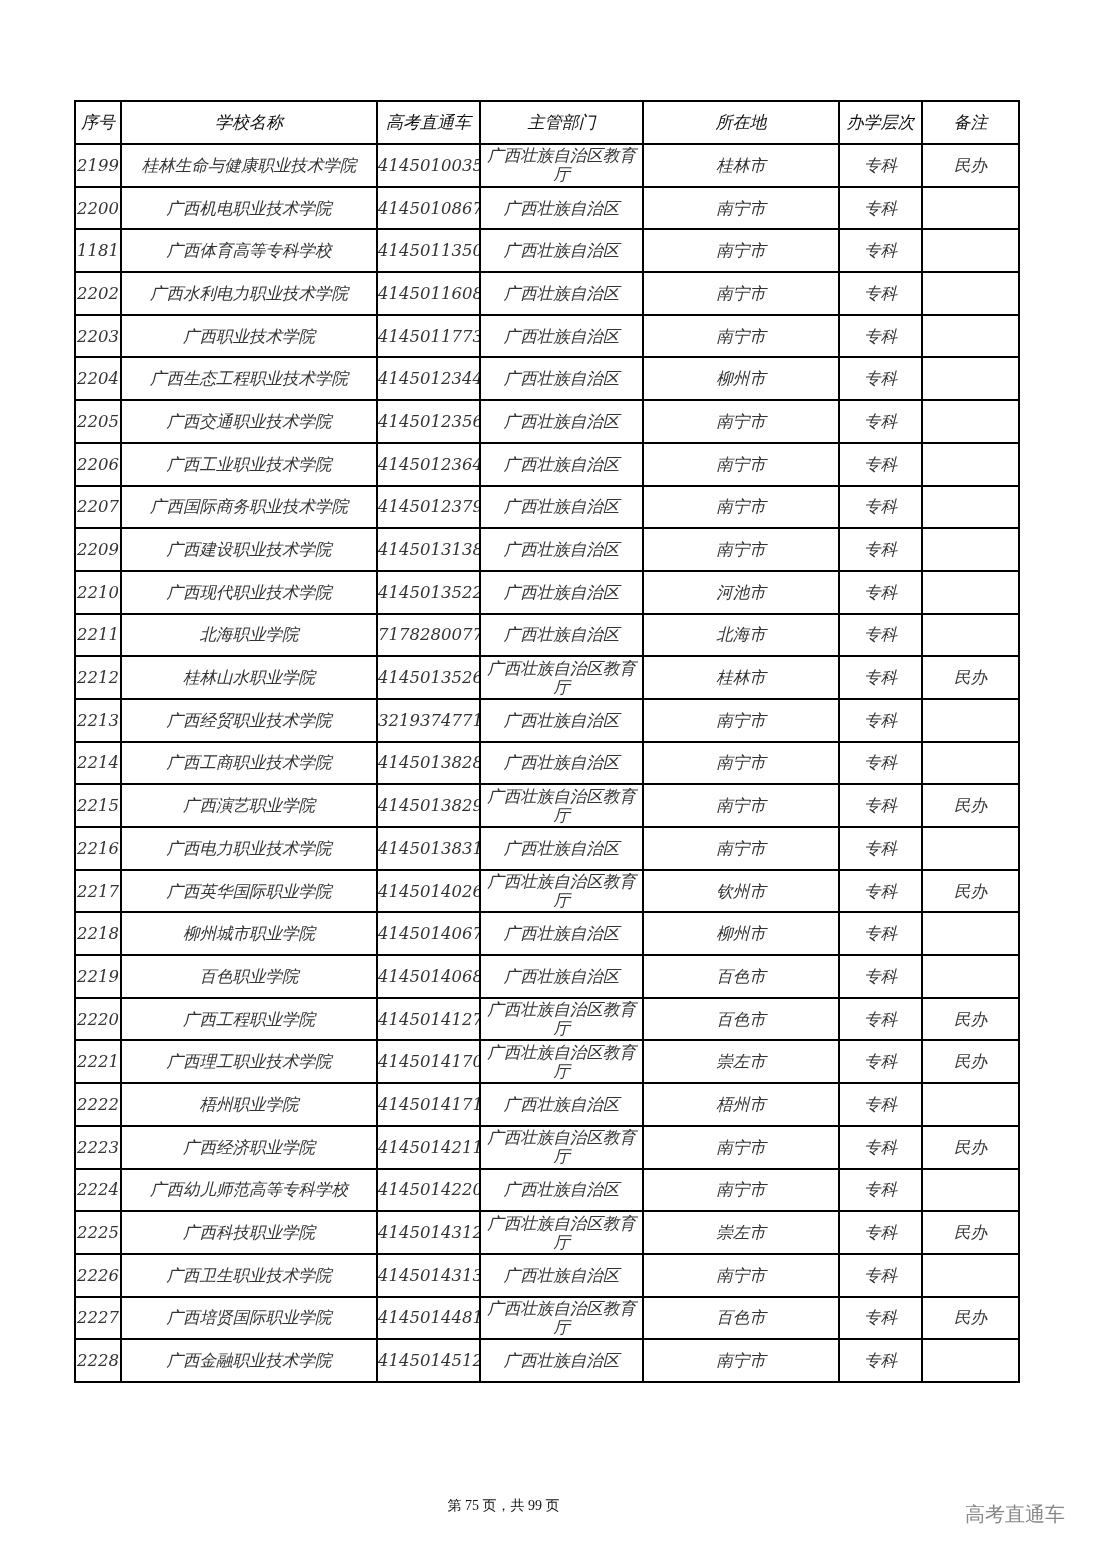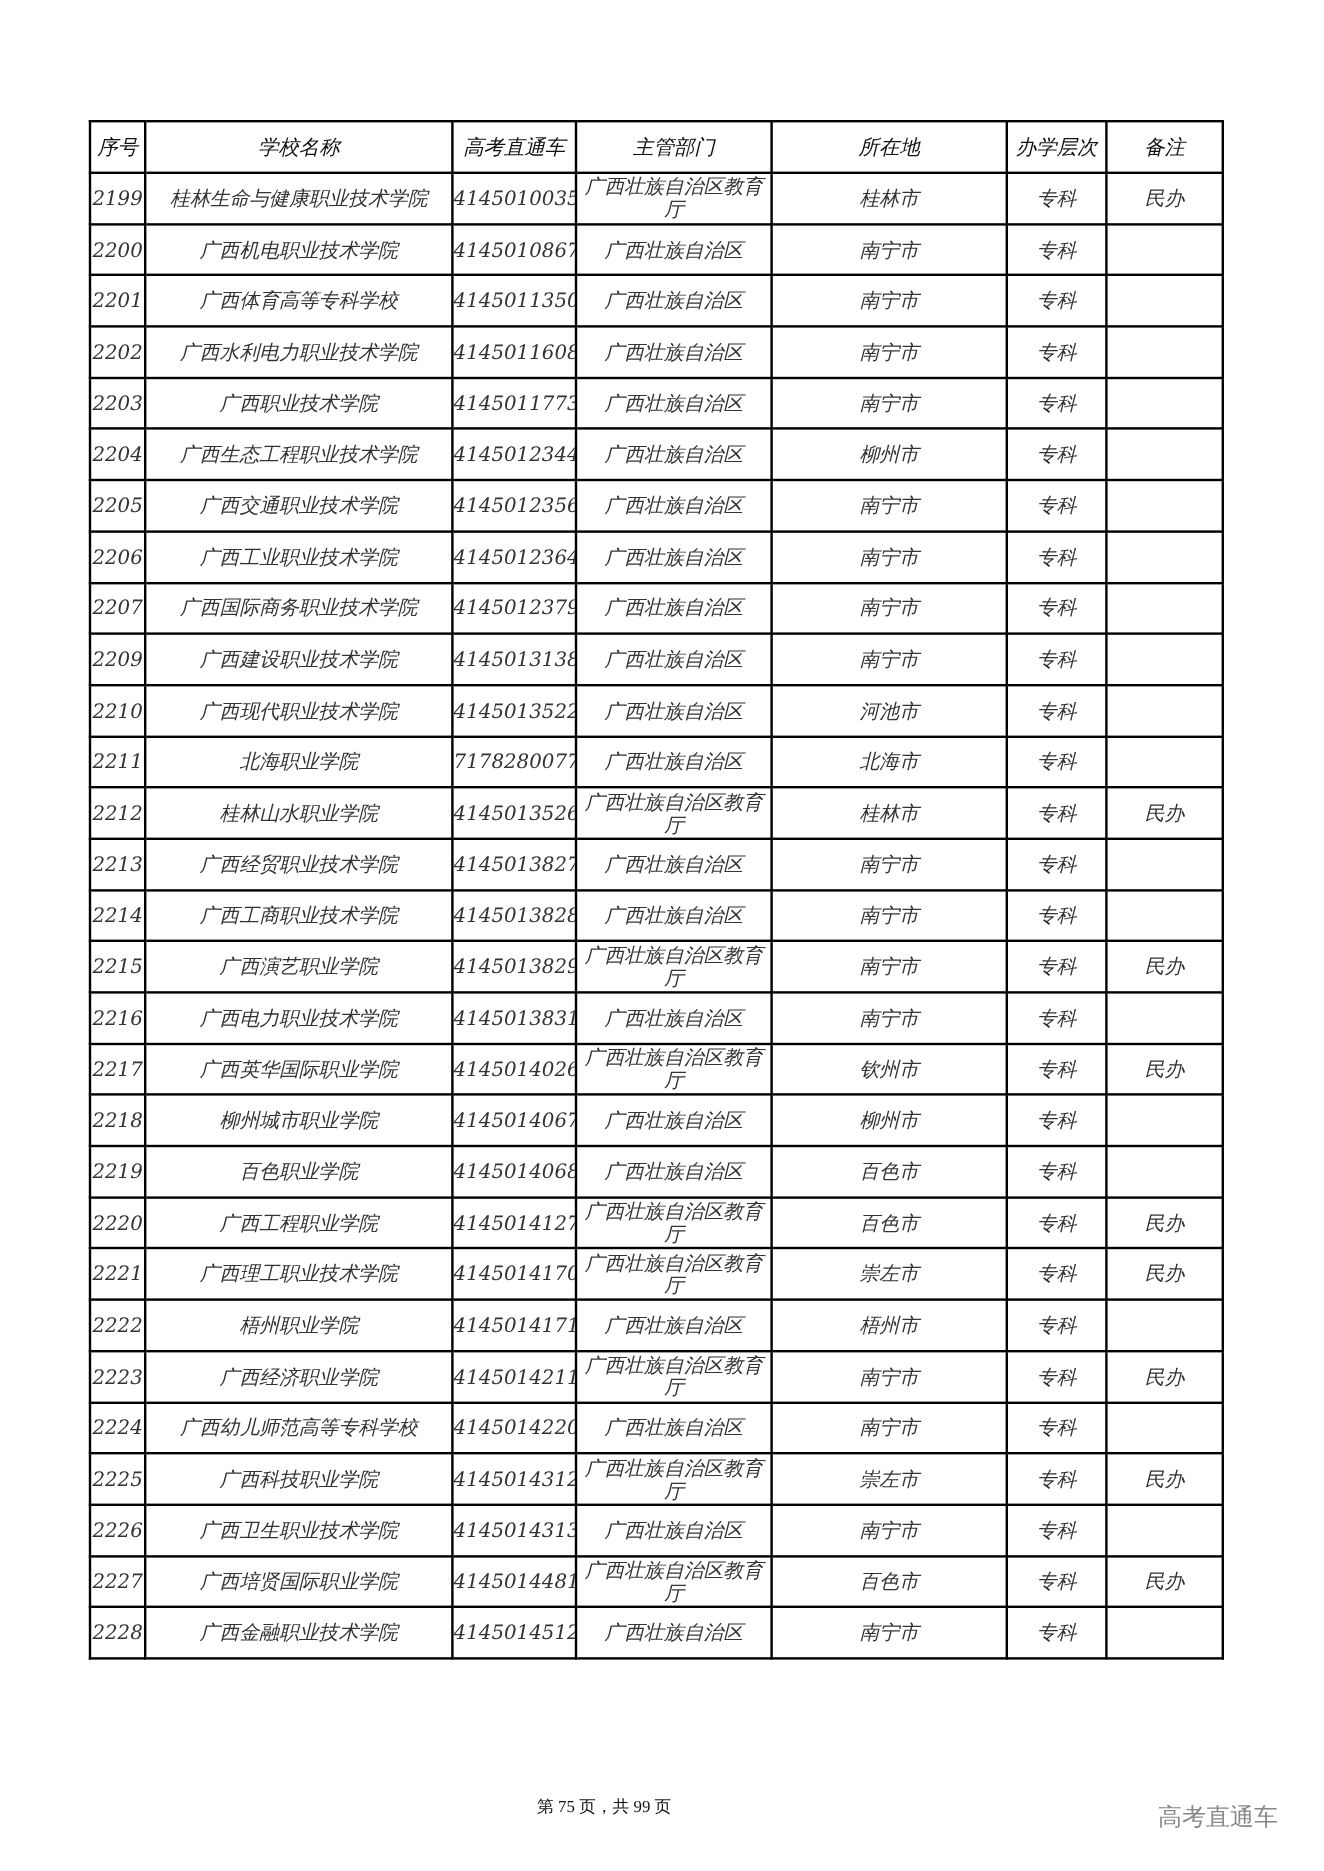--- a/index.html
+++ b/index.html
@@ -56,21 +56,21 @@
       <tr>
         <td class="seq">2200</td>
         <td>广西机电职业技术学院</td>
         <td>4145010867</td>
         <td>广西壮族自治区</td>
         <td>南宁市</td>
         <td>专科</td>
         <td></td>
       </tr>
       <tr>
-        <td class="seq">2201</td>
+        <td class="seq">1181</td>
         <td>广西体育高等专科学校</td>
         <td>4145011350</td>
         <td>广西壮族自治区</td>
         <td>南宁市</td>
         <td>专科</td>
         <td></td>
       </tr>
       <tr>
         <td class="seq">2202</td>
         <td>广西水利电力职业技术学院</td>
@@ -157,21 +157,21 @@
         <td>桂林山水职业学院</td>
         <td>4145013526</td>
         <td class="dept-wrap">广西壮族自治区教育厅</td>
         <td>桂林市</td>
         <td>专科</td>
         <td>民办</td>
       </tr>
       <tr>
         <td class="seq">2213</td>
         <td>广西经贸职业技术学院</td>
-        <td>4145013827</td>
+        <td>3219374771</td>
         <td>广西壮族自治区</td>
         <td>南宁市</td>
         <td>专科</td>
         <td></td>
       </tr>
       <tr>
         <td class="seq">2214</td>
         <td>广西工商职业技术学院</td>
         <td>4145013828</td>
         <td>广西壮族自治区</td>

